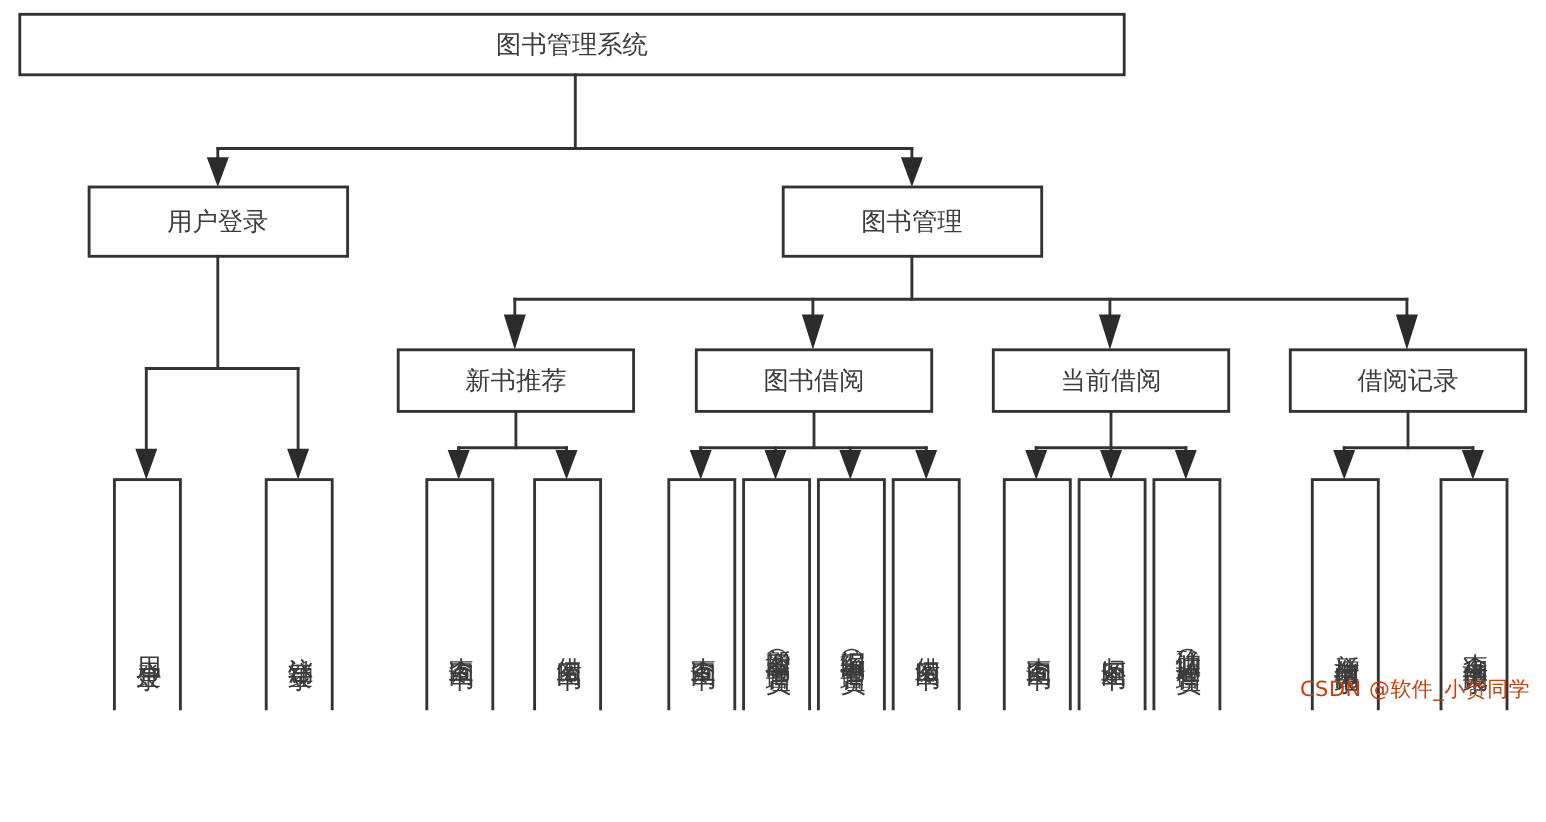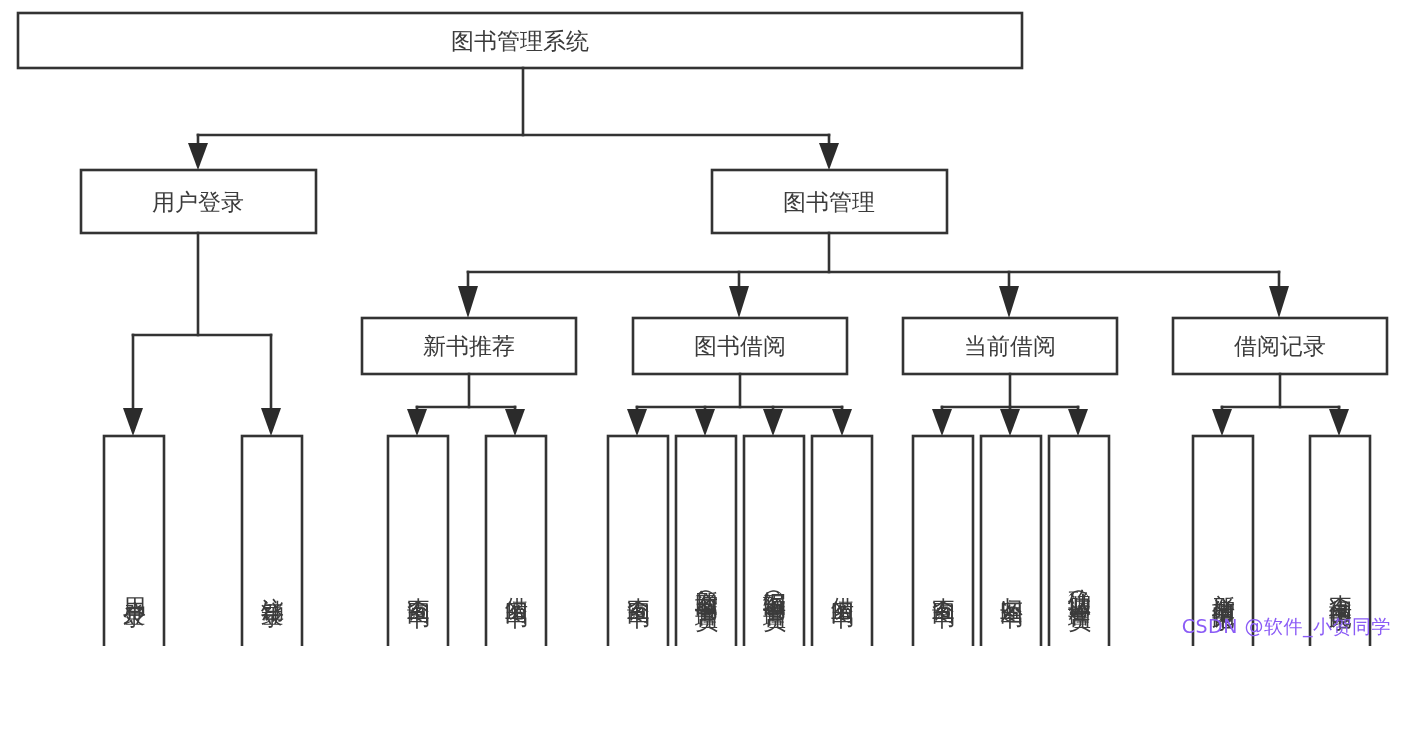--- a/index.html
+++ b/index.html
@@ -71,21 +71,21 @@
     text-align: center;
     white-space: nowrap;
     pointer-events: none;
   }
   .watermark {
     position: absolute;
     right: 14px;
     bottom: 6px;
     font-family: "DejaVu Sans", "Liberation Sans", sans-serif;
     font-size: 19px;
-    color: #8b5cf6;
+    color: #c2410c;
     letter-spacing: 0.5px;
     white-space: nowrap;
   }
 </style>
 </head>
 <body>
 
 <div id="diagram-root">
 
   <svg id="flow" viewBox="0 0 1405 747">

